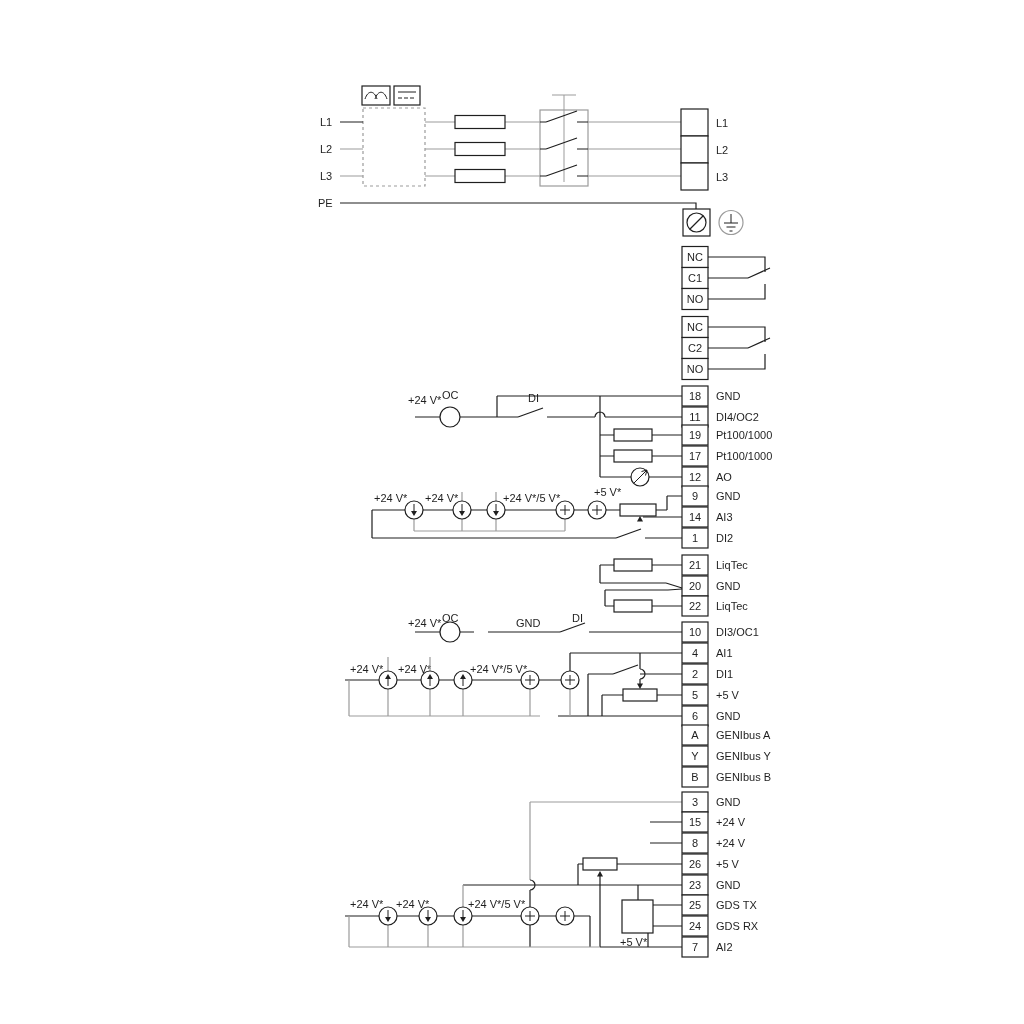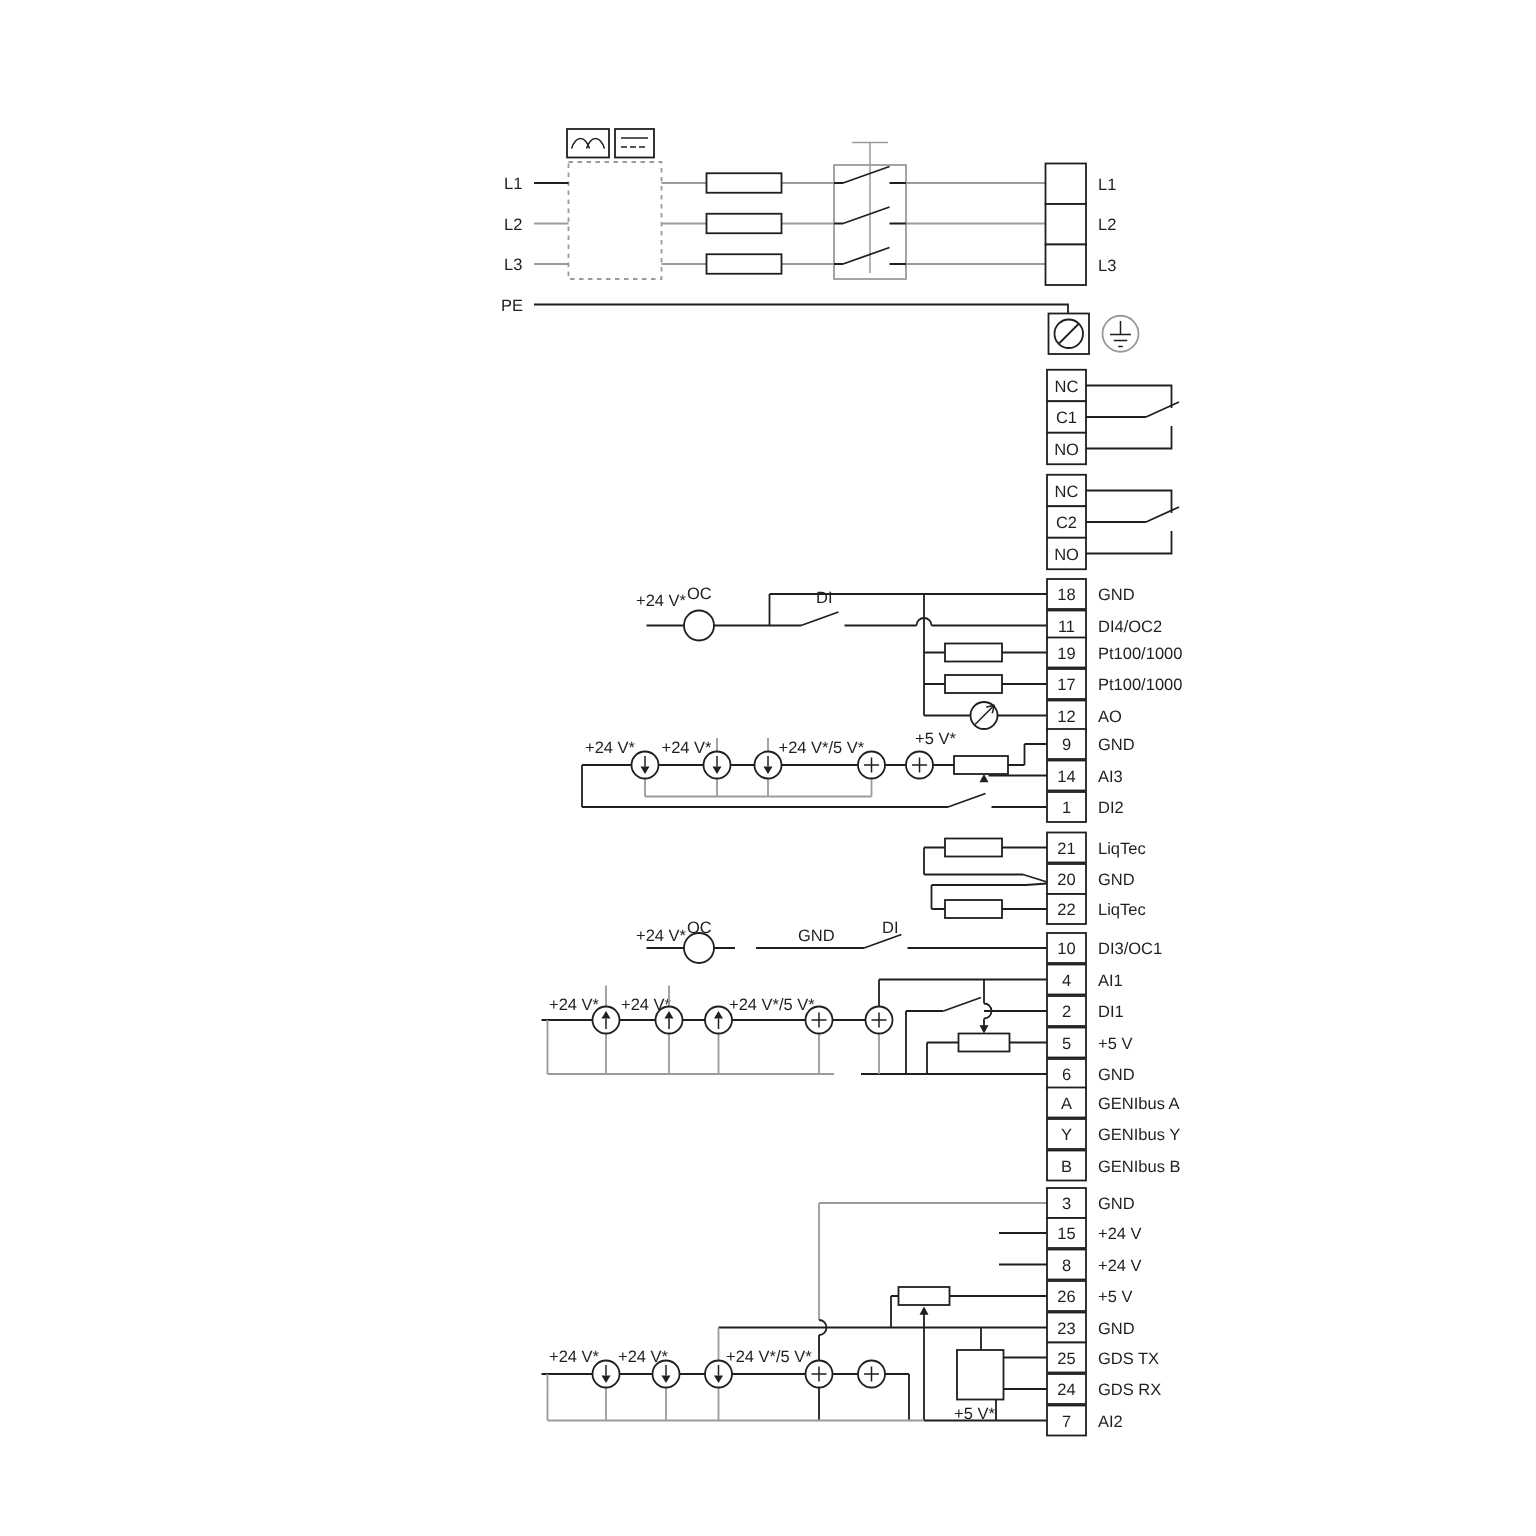--- a/index.html
+++ b/index.html
@@ -1,16 +1,16 @@
 <!DOCTYPE html>
 <html><head>
 <meta charset="utf-8">
 <style>
   html,body{margin:0;padding:0;background:#fff;}
-  #stage{position:relative;width:820px;height:1024px;background:#0f766e;overflow:hidden;margin-left:16px;}
+  #stage{position:relative;width:820px;height:1024px;background:#0f766e;overflow:hidden;}
   svg{position:absolute;left:0;top:0;font-family:"Liberation Sans",sans-serif;}
   .lbl{font-size:11px;fill:#1f1f1f;}
   .wk{stroke:#1f1f1f;fill:none;stroke-width:1.2;}
   .wg{stroke:#9b9b9b;fill:none;stroke-width:1.2;}
   .thin{stroke-width:1;}
   .sym{stroke:#1f1f1f;fill:#ffffff;stroke-width:1.2;}
   .symg{stroke:#9b9b9b;fill:#ffffff;stroke-width:1.2;}
   .dash{stroke-dasharray:3,3;}
   .dash2{stroke-dasharray:4,2;}
   .fillk{fill:#1f1f1f;stroke:none;}

